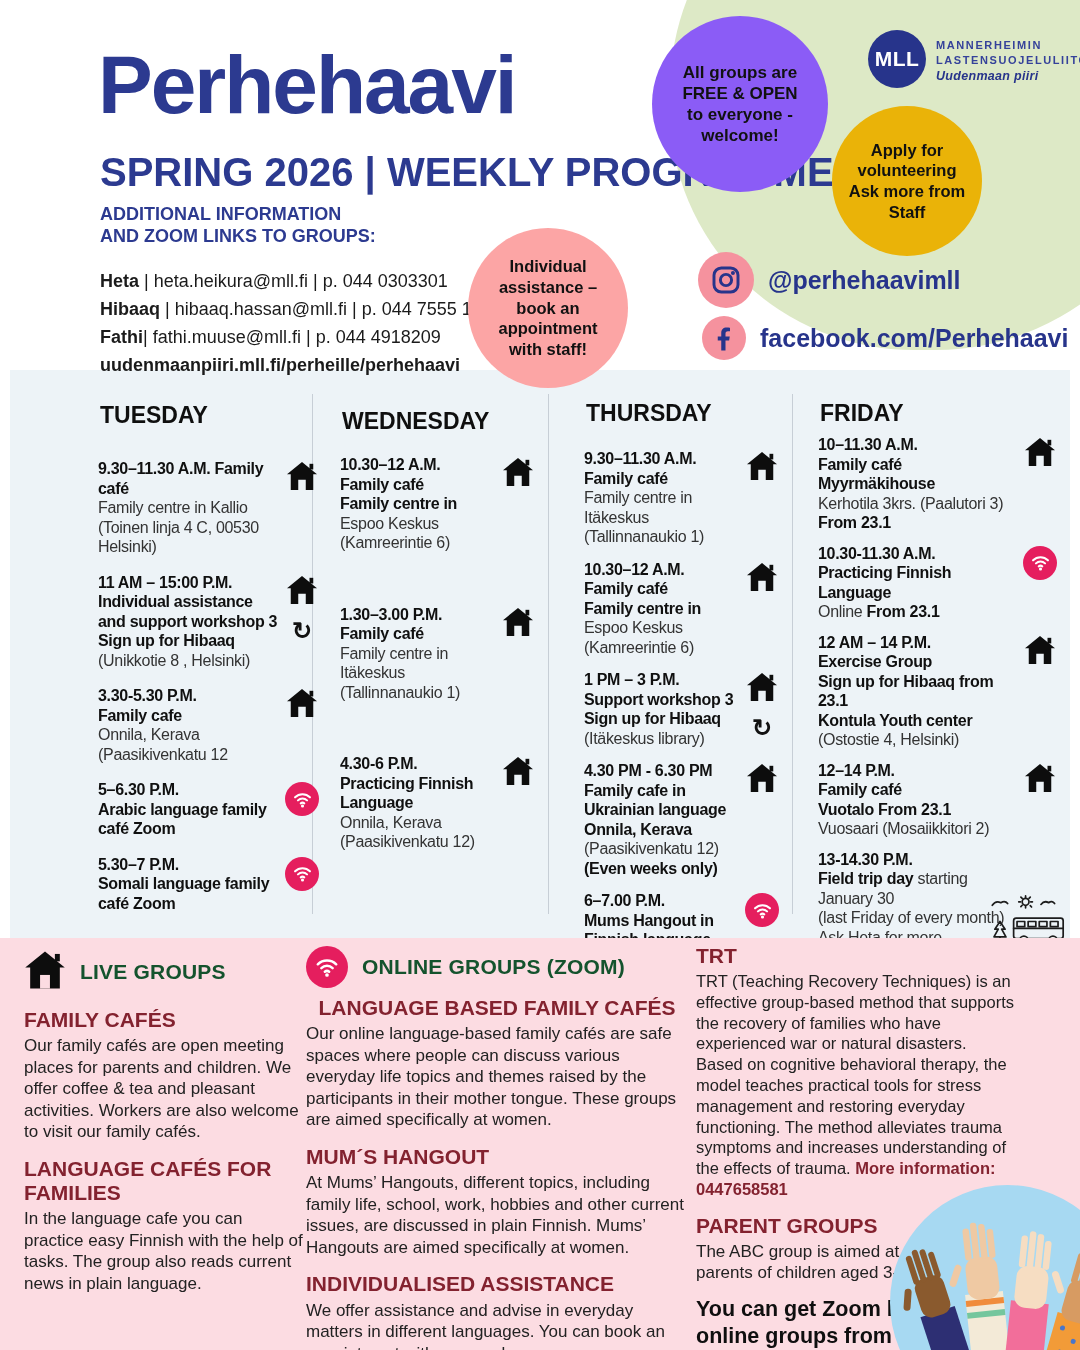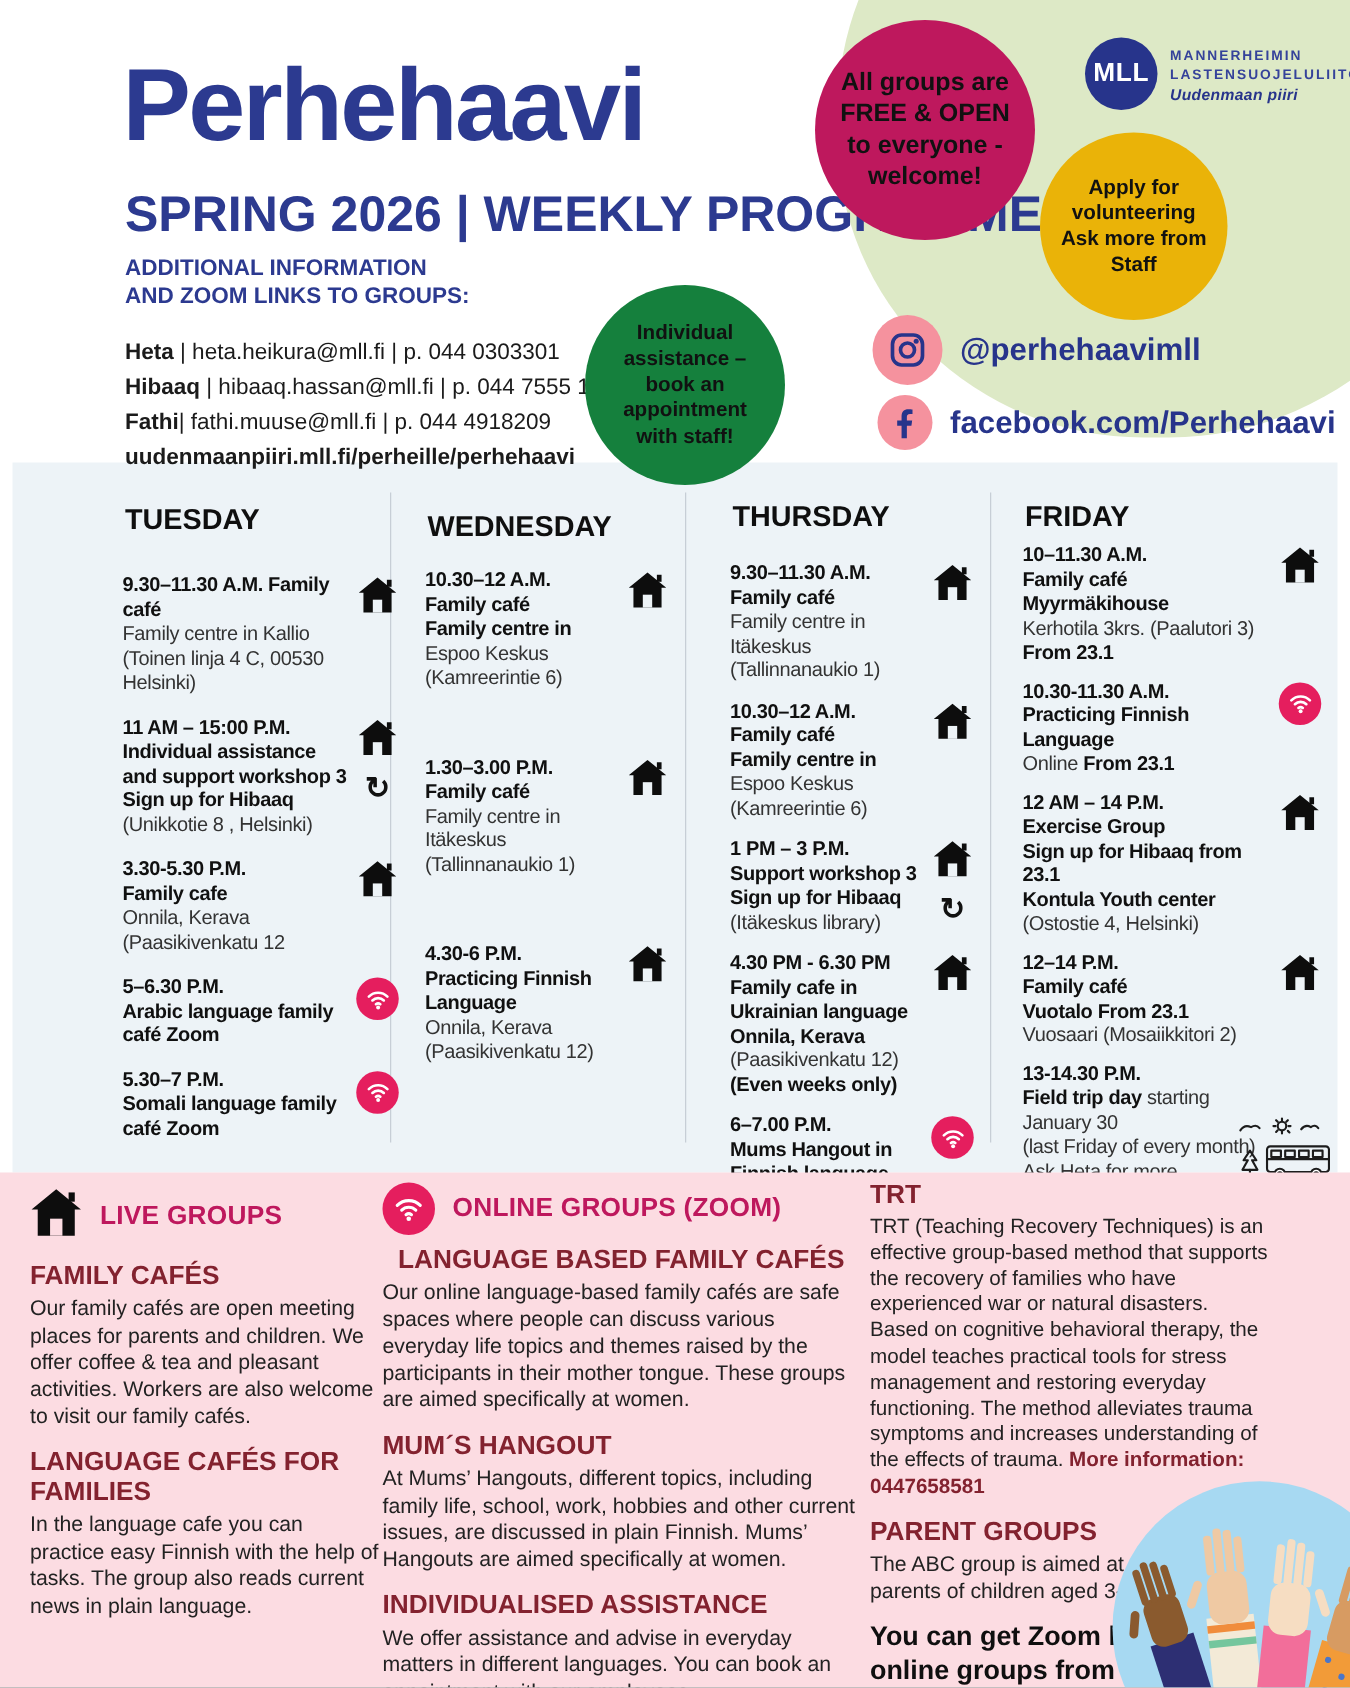--- a/index.html
+++ b/index.html
@@ -14,23 +14,23 @@
   .poster-subtitle{position:absolute;left:100px;top:150px;font-size:40px;font-weight:700;
       color:#2c3a90;z-index:2;}
   .info-heading{position:absolute;left:100px;top:204px;font-size:18px;font-weight:700;
       color:#2c3a90;line-height:1.22;white-space:pre-line;z-index:2;}
   .contacts{position:absolute;left:100px;top:268px;font-size:18px;line-height:1.55;z-index:2;}
   .contacts .b{font-weight:700;}
   .website{font-weight:700;}
 
   .bubble{position:absolute;border-radius:50%;display:flex;align-items:center;justify-content:center;
       text-align:center;font-weight:700;color:#111;white-space:pre-line;z-index:5;line-height:1.25;}
-  .bubble-free{left:652px;top:16px;width:176px;height:176px;background:#be185d;font-size:20px;}
+  .bubble-free{left:652px;top:16px;width:176px;height:176px;background:#8b5cf6;font-size:17px;}
   .bubble-volunteer{left:832px;top:106px;width:150px;height:150px;background:#eab308;font-size:16.5px;}
-  .bubble-individual{left:468px;top:228px;width:160px;height:160px;background:#15803d;font-size:16.5px;text-align:center;}
+  .bubble-individual{left:468px;top:228px;width:160px;height:160px;background:#fca5a5;font-size:16.5px;text-align:center;}
 
   .mll{position:absolute;left:868px;top:30px;z-index:2;display:flex;align-items:flex-start;gap:10px;}
   .mll-circle{width:58px;height:58px;border-radius:50%;background:#27348b;color:#fff;display:flex;
       align-items:center;justify-content:center;font-size:21px;font-weight:700;letter-spacing:0.5px;}
   .mll-text{padding-top:8px;font-size:11px;letter-spacing:1.6px;color:#35429a;line-height:1.35;font-weight:700;}
   .mll-text .it{font-style:italic;letter-spacing:0.3px;font-size:12.5px;color:#27348b;}
 
   .social-row{position:absolute;z-index:2;display:flex;align-items:center;gap:14px;}
   .row-ig{left:698px;top:252px;}
   .row-fb{left:702px;top:316px;}
@@ -66,21 +66,21 @@
   .icon-bus{position:absolute;right:-10px;bottom:-6px;}
 
   
   .bottom{position:absolute;left:0;top:938px;width:1080px;height:412px;background:#fcdce2;z-index:2;
       --door:#fcdce2;}
   .bcol{position:absolute;}
   .col-live{left:24px;top:12px;width:282px;}
   .col-online{left:306px;top:8px;width:382px;}
   .col-right{left:696px;top:6px;width:318px;}
   .sec-header{display:flex;align-items:center;gap:14px;margin-bottom:8px;}
-  .sec-title{font-size:21px;font-weight:700;color:#be185d;letter-spacing:0.2px;}
+  .sec-title{font-size:21px;font-weight:700;color:#14532d;letter-spacing:0.2px;}
   .blk-h{font-size:21px;font-weight:700;color:#83222f;margin:14px 0 3px 0;line-height:1.15;}
   .blk-p{font-size:17px;line-height:1.27;color:#222;margin:0;}
   .col-online .blk-h:first-of-type{margin-top:4px;text-align:center;}
   .trt-more{color:#83222f;font-weight:700;}
   .zoom-note{font-size:21.5px;font-weight:700;color:#0f0f0f;margin-top:12px;width:300px;line-height:1.25;}
   .hands-wrap{position:absolute;right:-45px;bottom:-70px;width:235px;height:235px;border-radius:50%;
       background:#a7d9f2;overflow:hidden;}
 </style>
 </head>
 <body>

